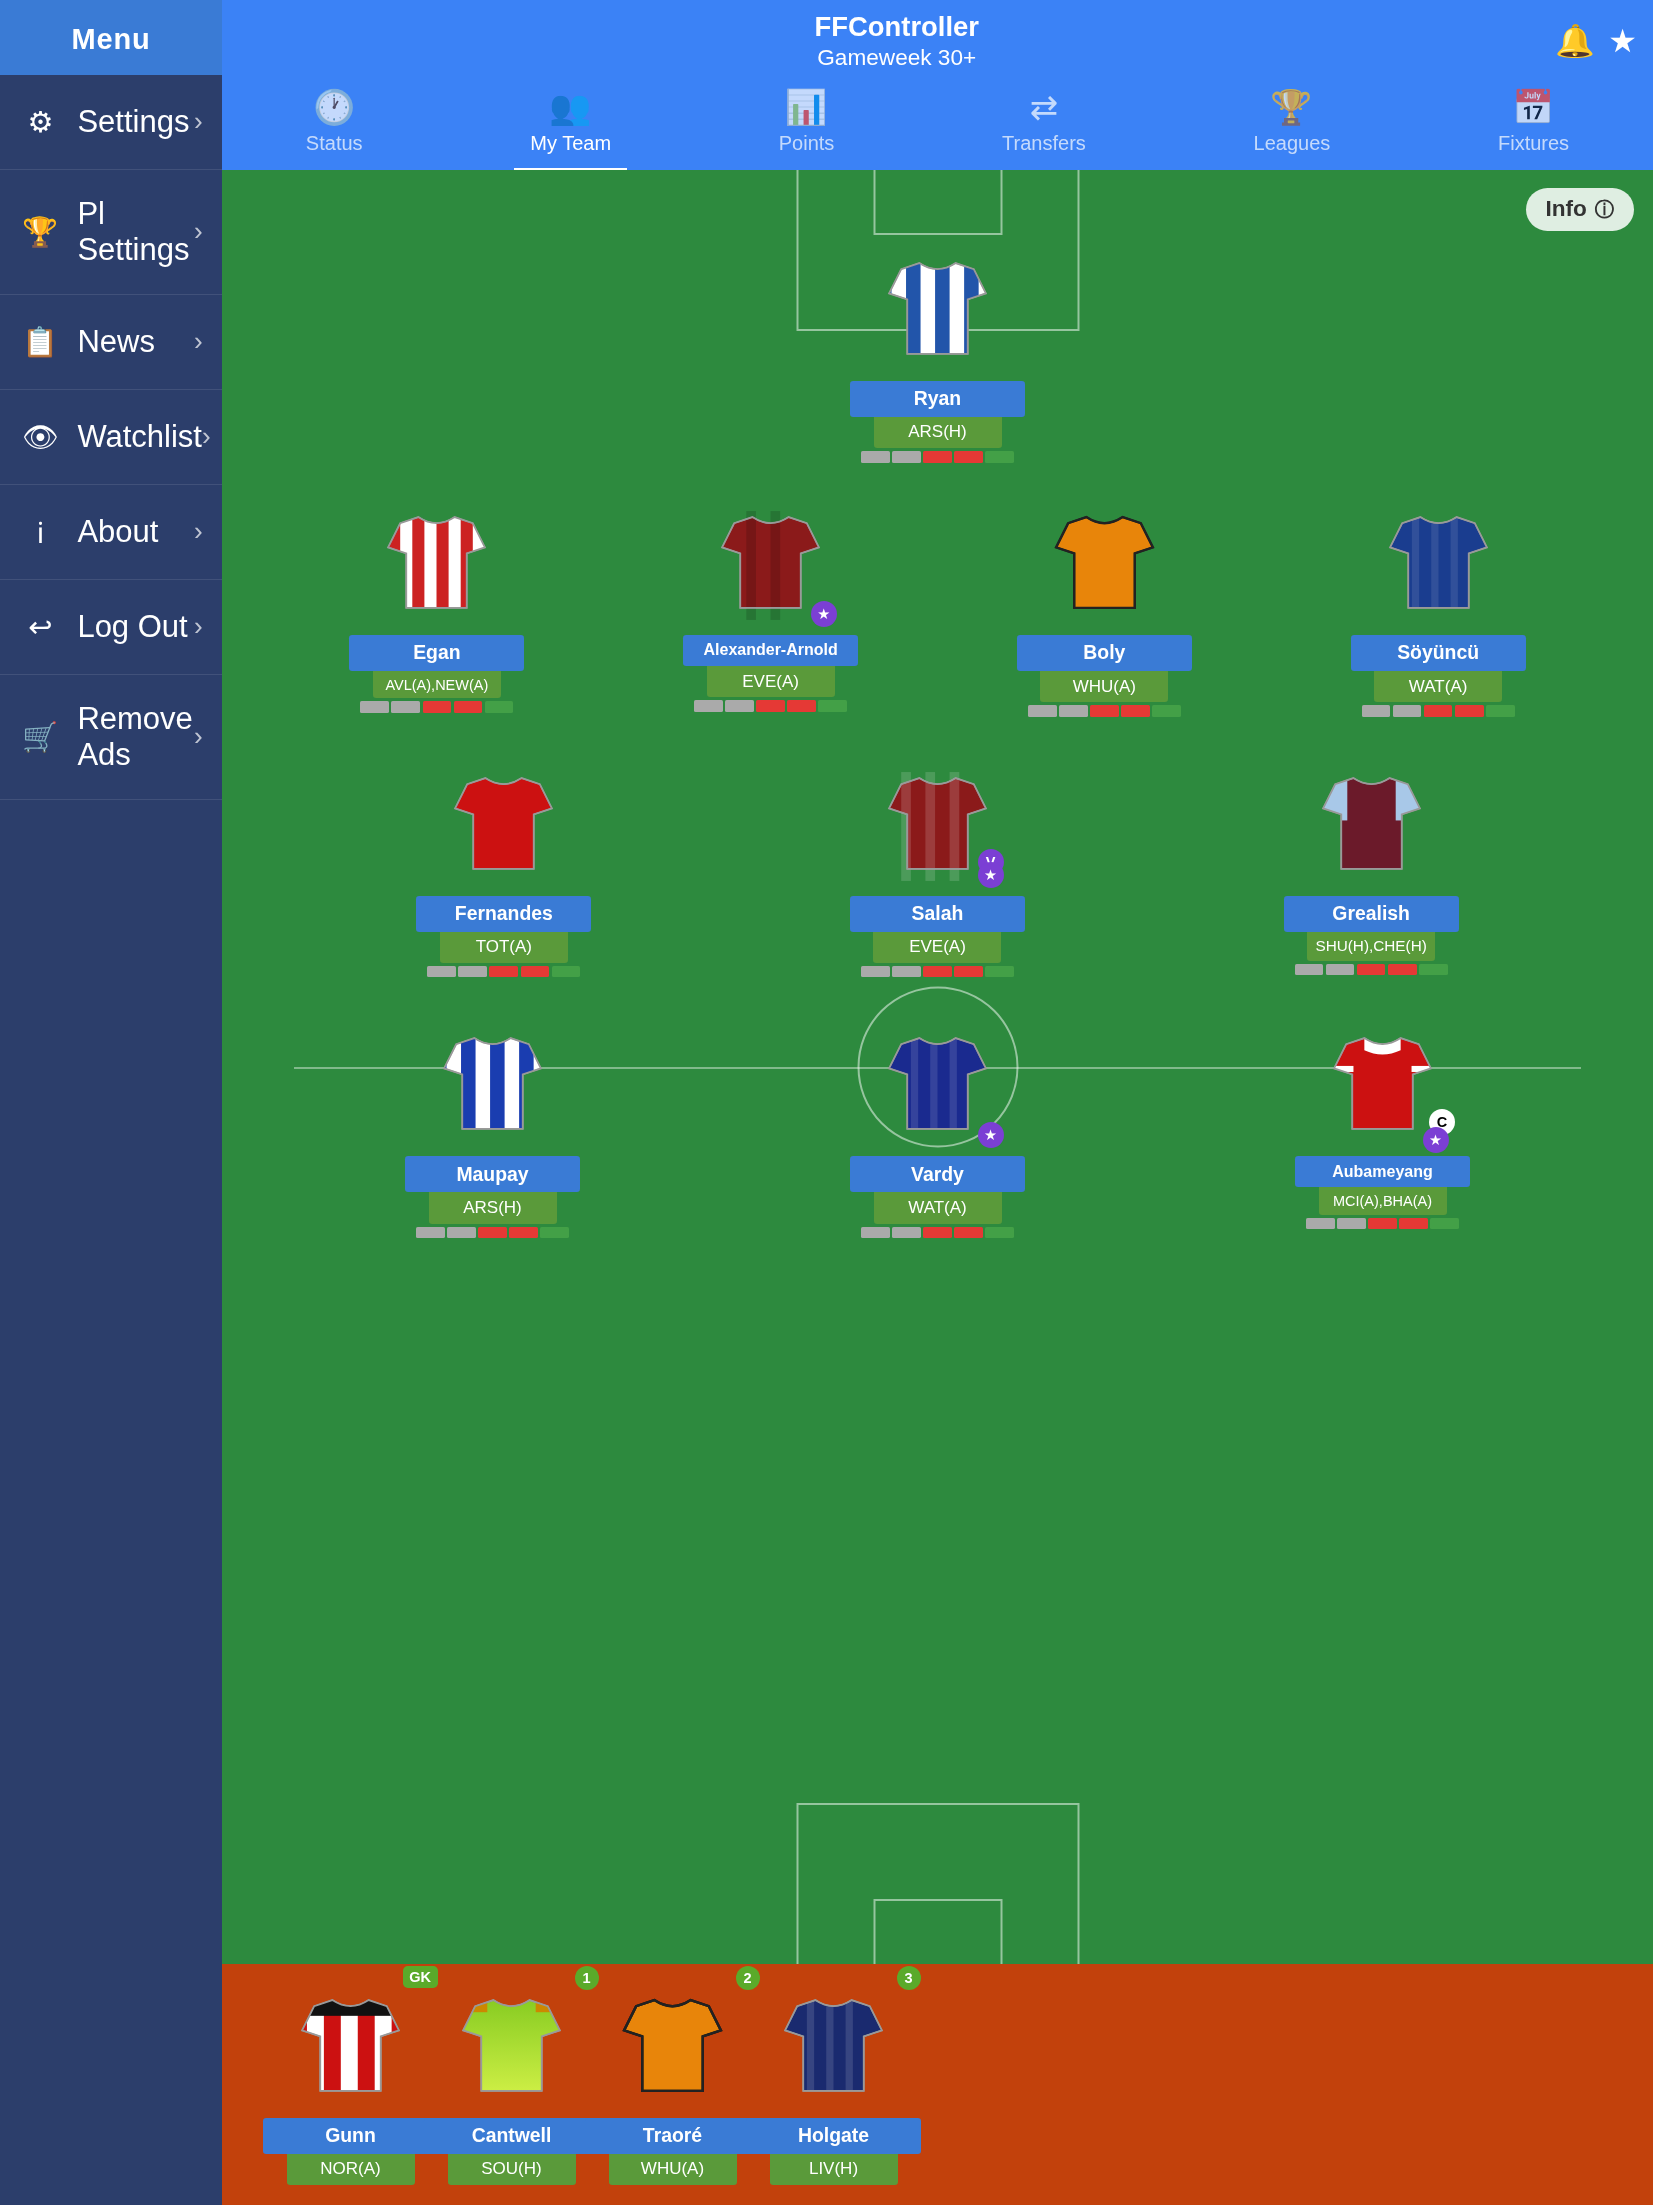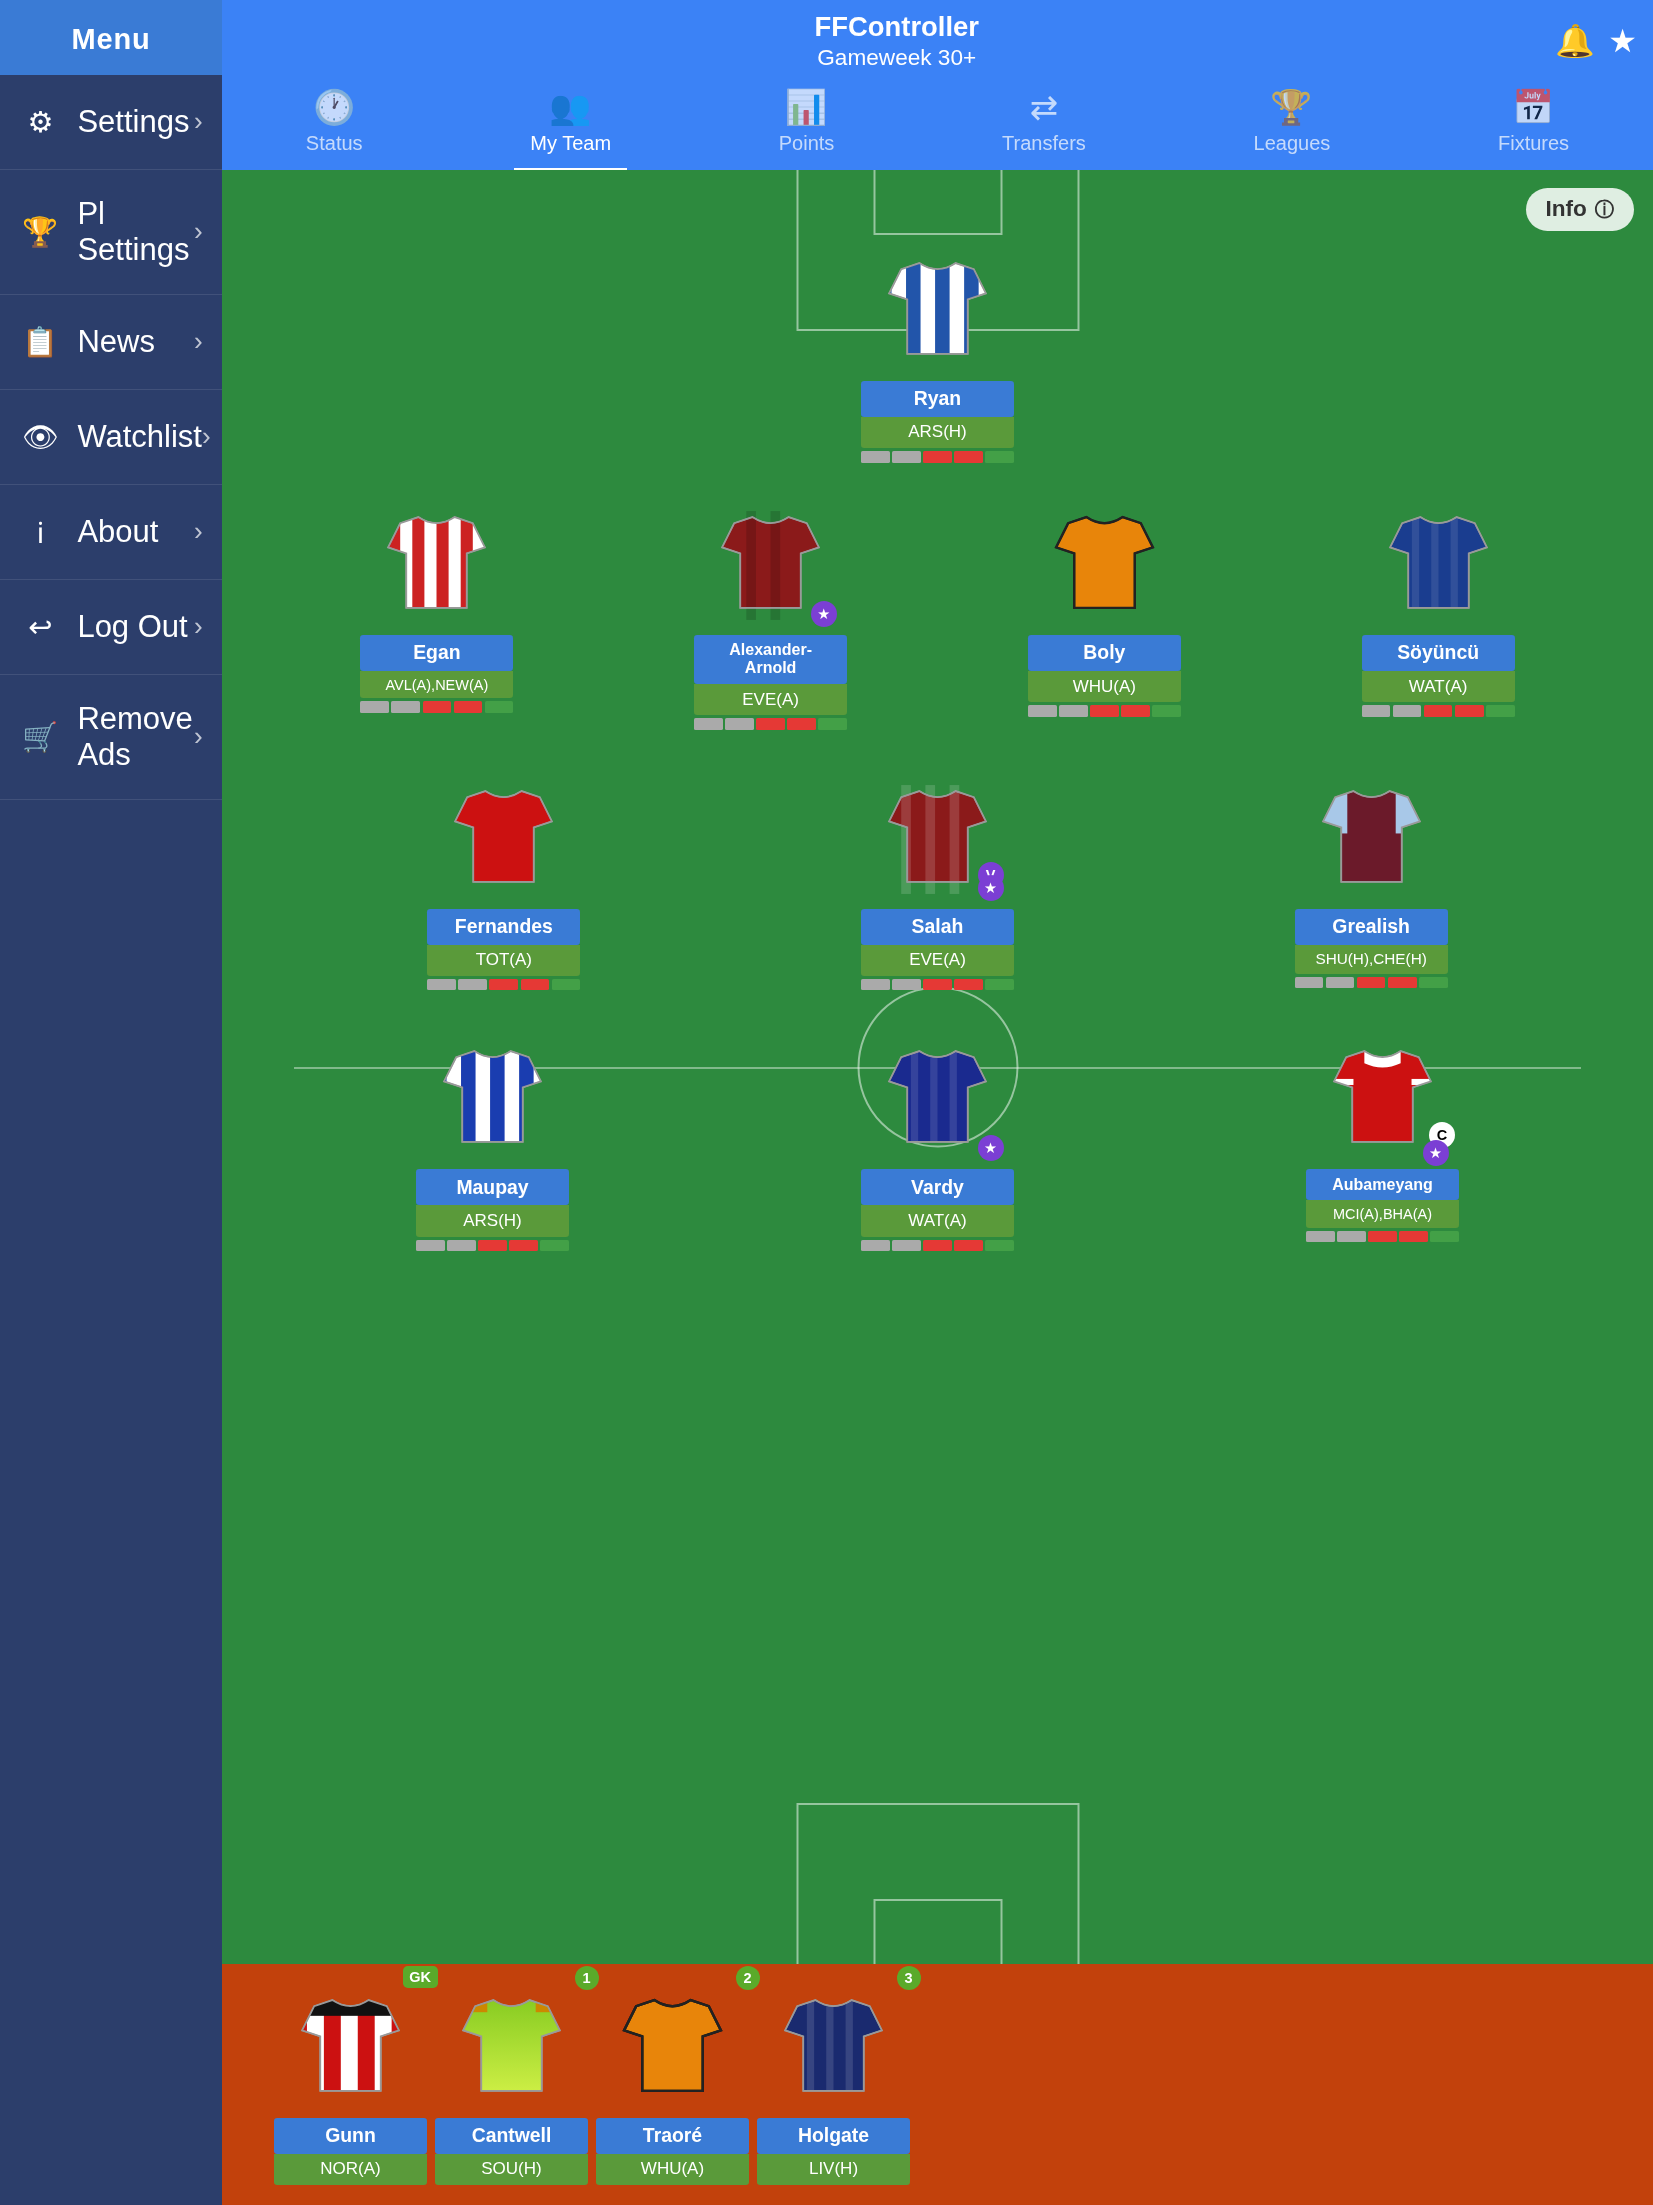--- a/index.html
+++ b/index.html
@@ -164,31 +164,31 @@
     }
 
     .player-name-box {
       background: #3a7bd5;
       color: white;
       font-size: 19.4px;
       font-weight: 600;
       padding: 6.5px 11.3px;
       border-radius: 3.2px;
       text-align: center;
-      width: 153px;
+      width: 175px;
       margin-top: 4.8px;
     }
 
     .player-fixture-box {
       background: #5a9a3a;
       color: white;
       font-size: 17px;
       padding: 5.7px 8px;
       text-align: center;
-      width: 153px;
+      width: 128px;
       border-radius: 0 0 3.2px 3.2px;
     }
 
     .player-score-bar {
       width: 153px;
       height: 11.3px;
       display: flex;
       gap: 2.4px;
       margin-top: 3.2px;
     }

